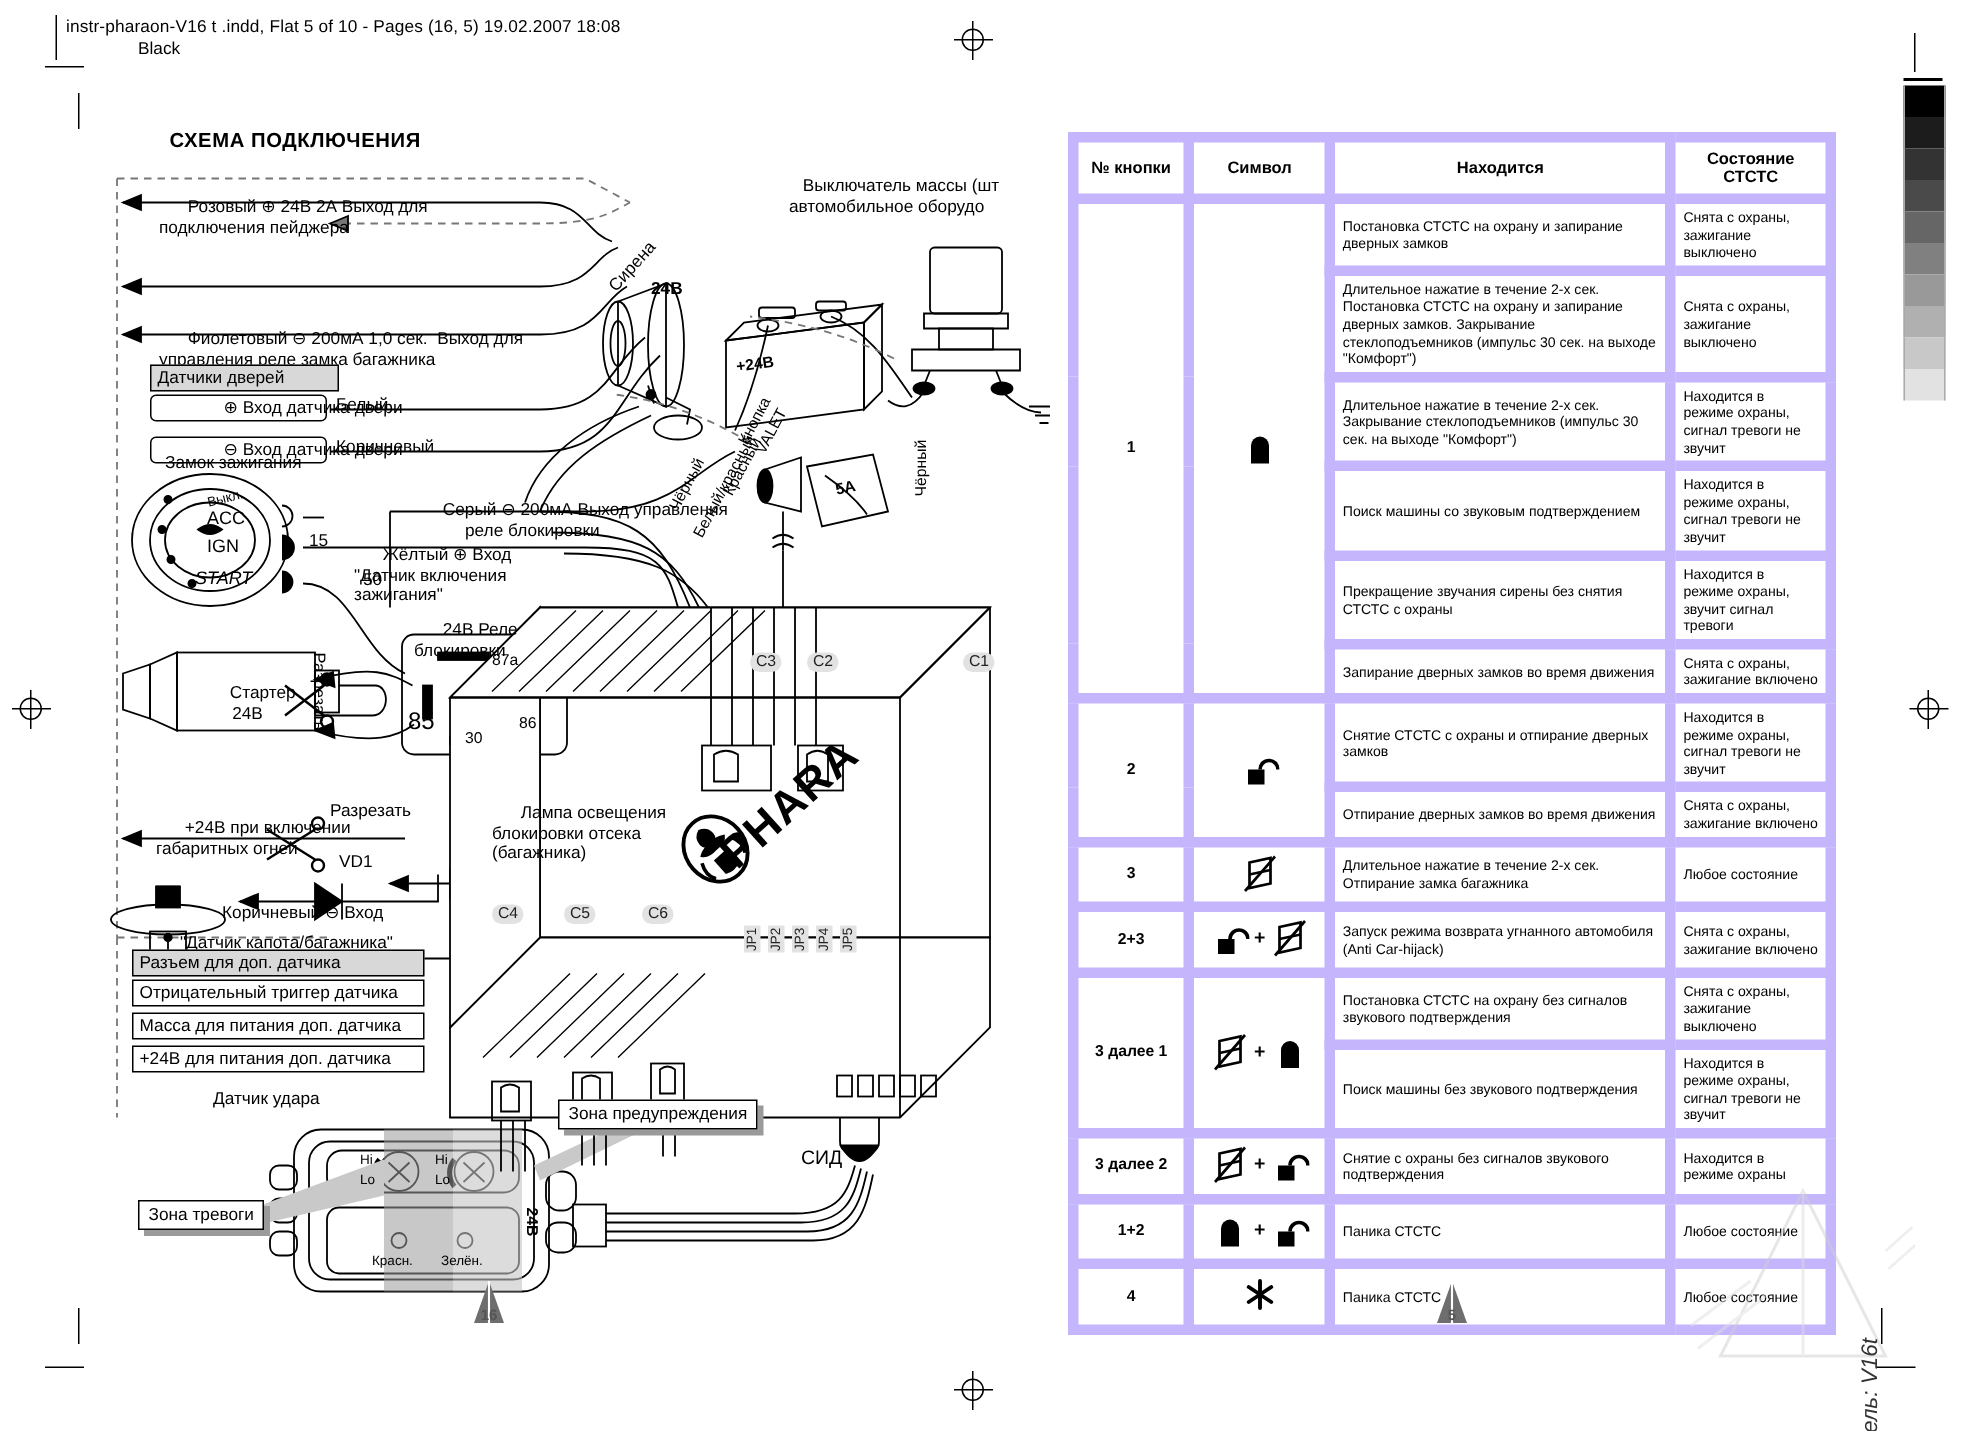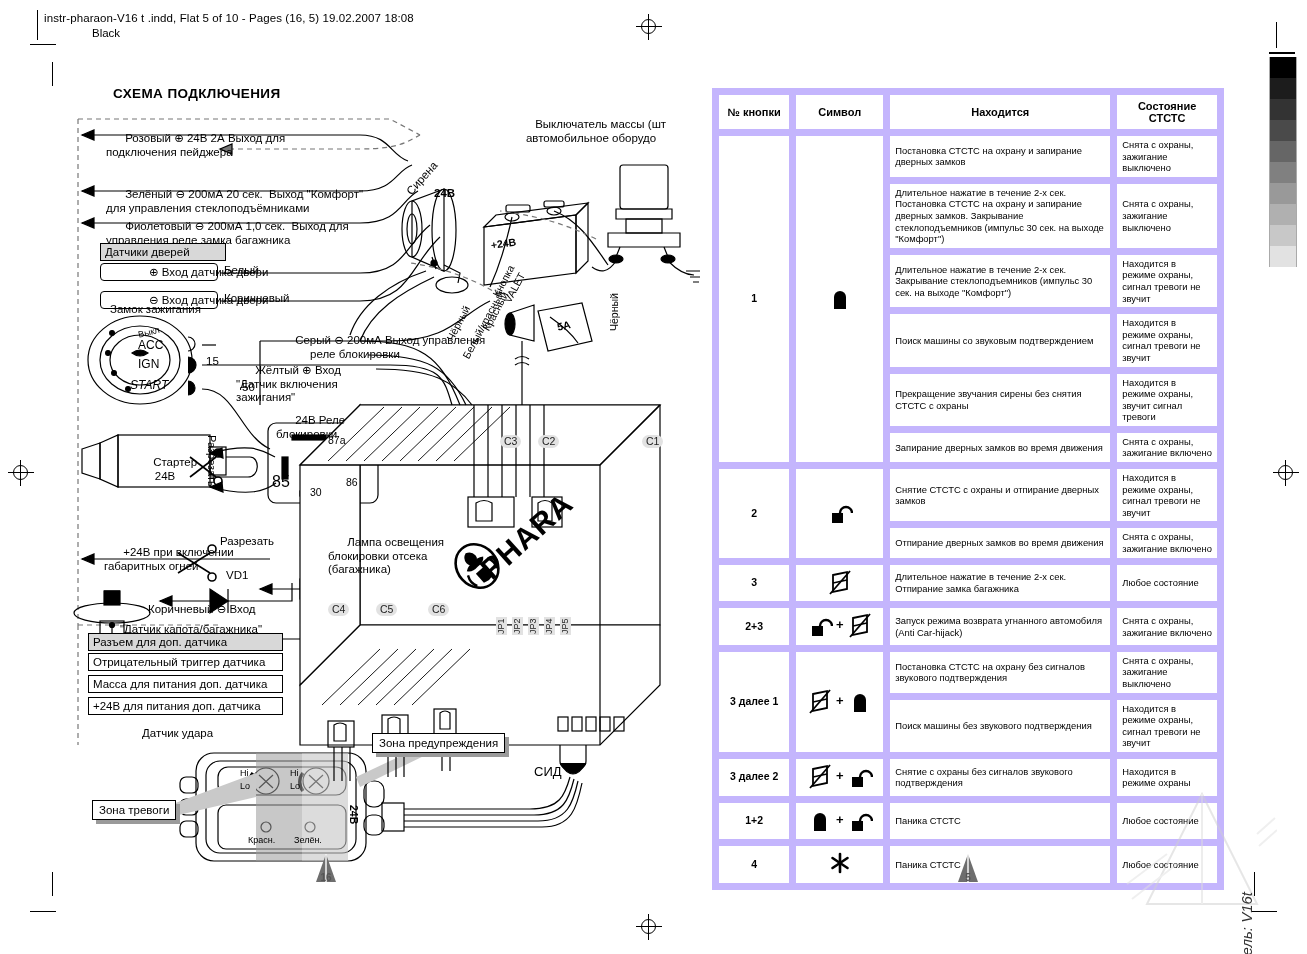--- a/index.html
+++ b/index.html
@@ -361,23 +361,20 @@
                    M470 300 L470 392 M484 300 L484 392"></path>
         </g>
 
         <path d="M330 260 C 380 260 384 272 392 300"></path>
         <path d="M160 168 C 250 168 300 200 340 262" stroke="none"></path>
       </g>
     </svg>
 
     <div class="lbl" style="left:46px;top:14px;">
       <span>Розовый ⊕ 24В 2А Выход для</span><br><span>подключения пейджера</span>
-    </div>
-    <div class="lbl" style="left:46px;top:70px;">
-      <span>Зелёный ⊖ 200мА 20 сек.  Выход "Комфорт"</span><br><span>для управления стеклоподъёмниками</span>
     </div>
     <div class="lbl" style="left:46px;top:102px;">
       <span>Фиолетовый ⊖ 200мА 1,0 сек.  Выход для</span><br><span>управления реле замка багажника</span>
     </div>
 
     <div class="boxlbl hdr" style="left:40px;top:138px;width:126px;">Датчики дверей</div>
     <div class="boxlbl round" style="left:40px;top:158px;width:118px;">⊕ Вход датчика двери</div>
     <div class="boxlbl round" style="left:40px;top:186px;width:118px;">⊖ Вход датчика двери</div>
     <div class="lbl" style="left:164px;top:159px;">Белый</div>
     <div class="lbl" style="left:164px;top:187px;">Коричневый</div>

